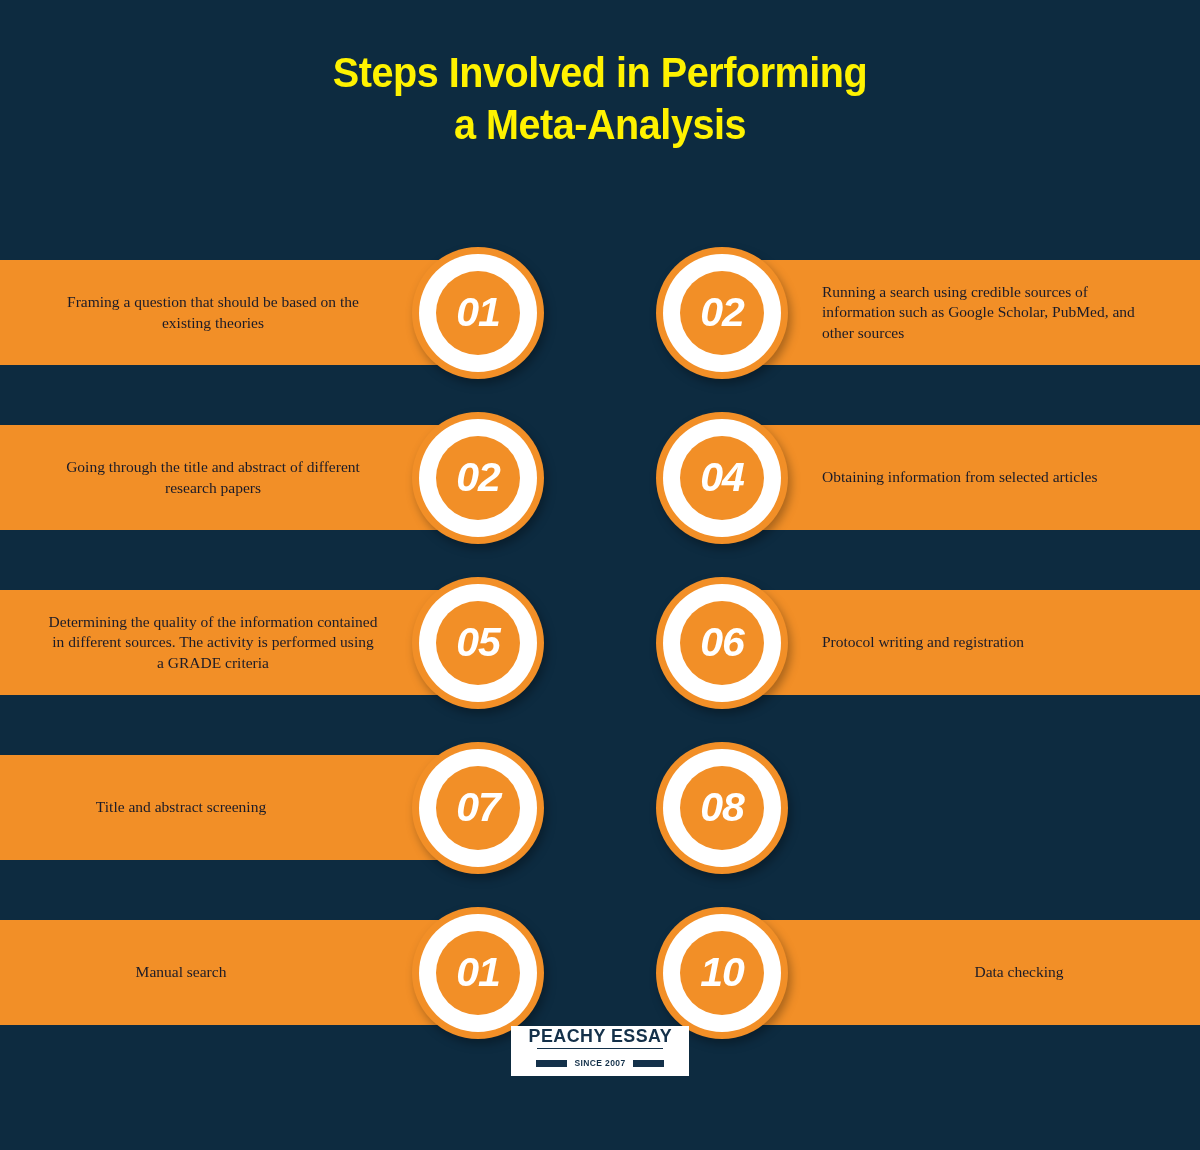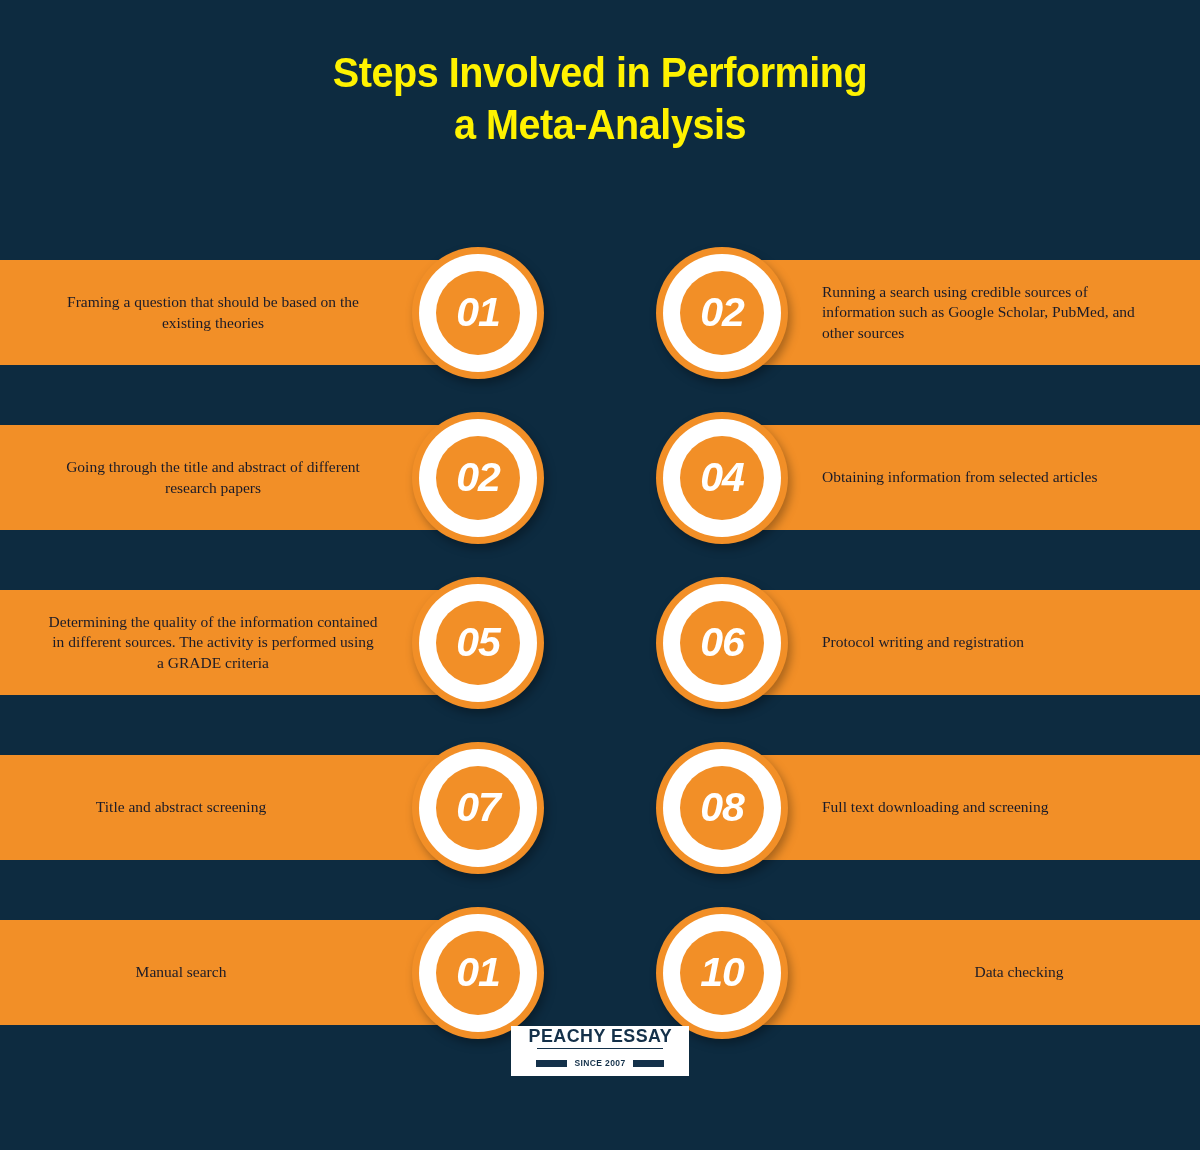--- a/index.html
+++ b/index.html
@@ -262,23 +262,20 @@
         <div class="bar left center-cap">
           <div class="bar-text">Title and abstract screening</div>
         </div>
         <div class="circle left">
           <div class="ring">
             <div class="inner">
               <span class="num">07</span>
             </div>
           </div>
         </div>
-        <div class="bar right">
-          <div class="bar-text">Full text downloading and screening</div>
-        </div>
         <div class="circle right">
           <div class="ring">
             <div class="inner">
               <span class="num">08</span>
             </div>
           </div>
         </div>
       </div>
       <div class="row" style="top: 908px;">
         <div class="bar left center-cap">

